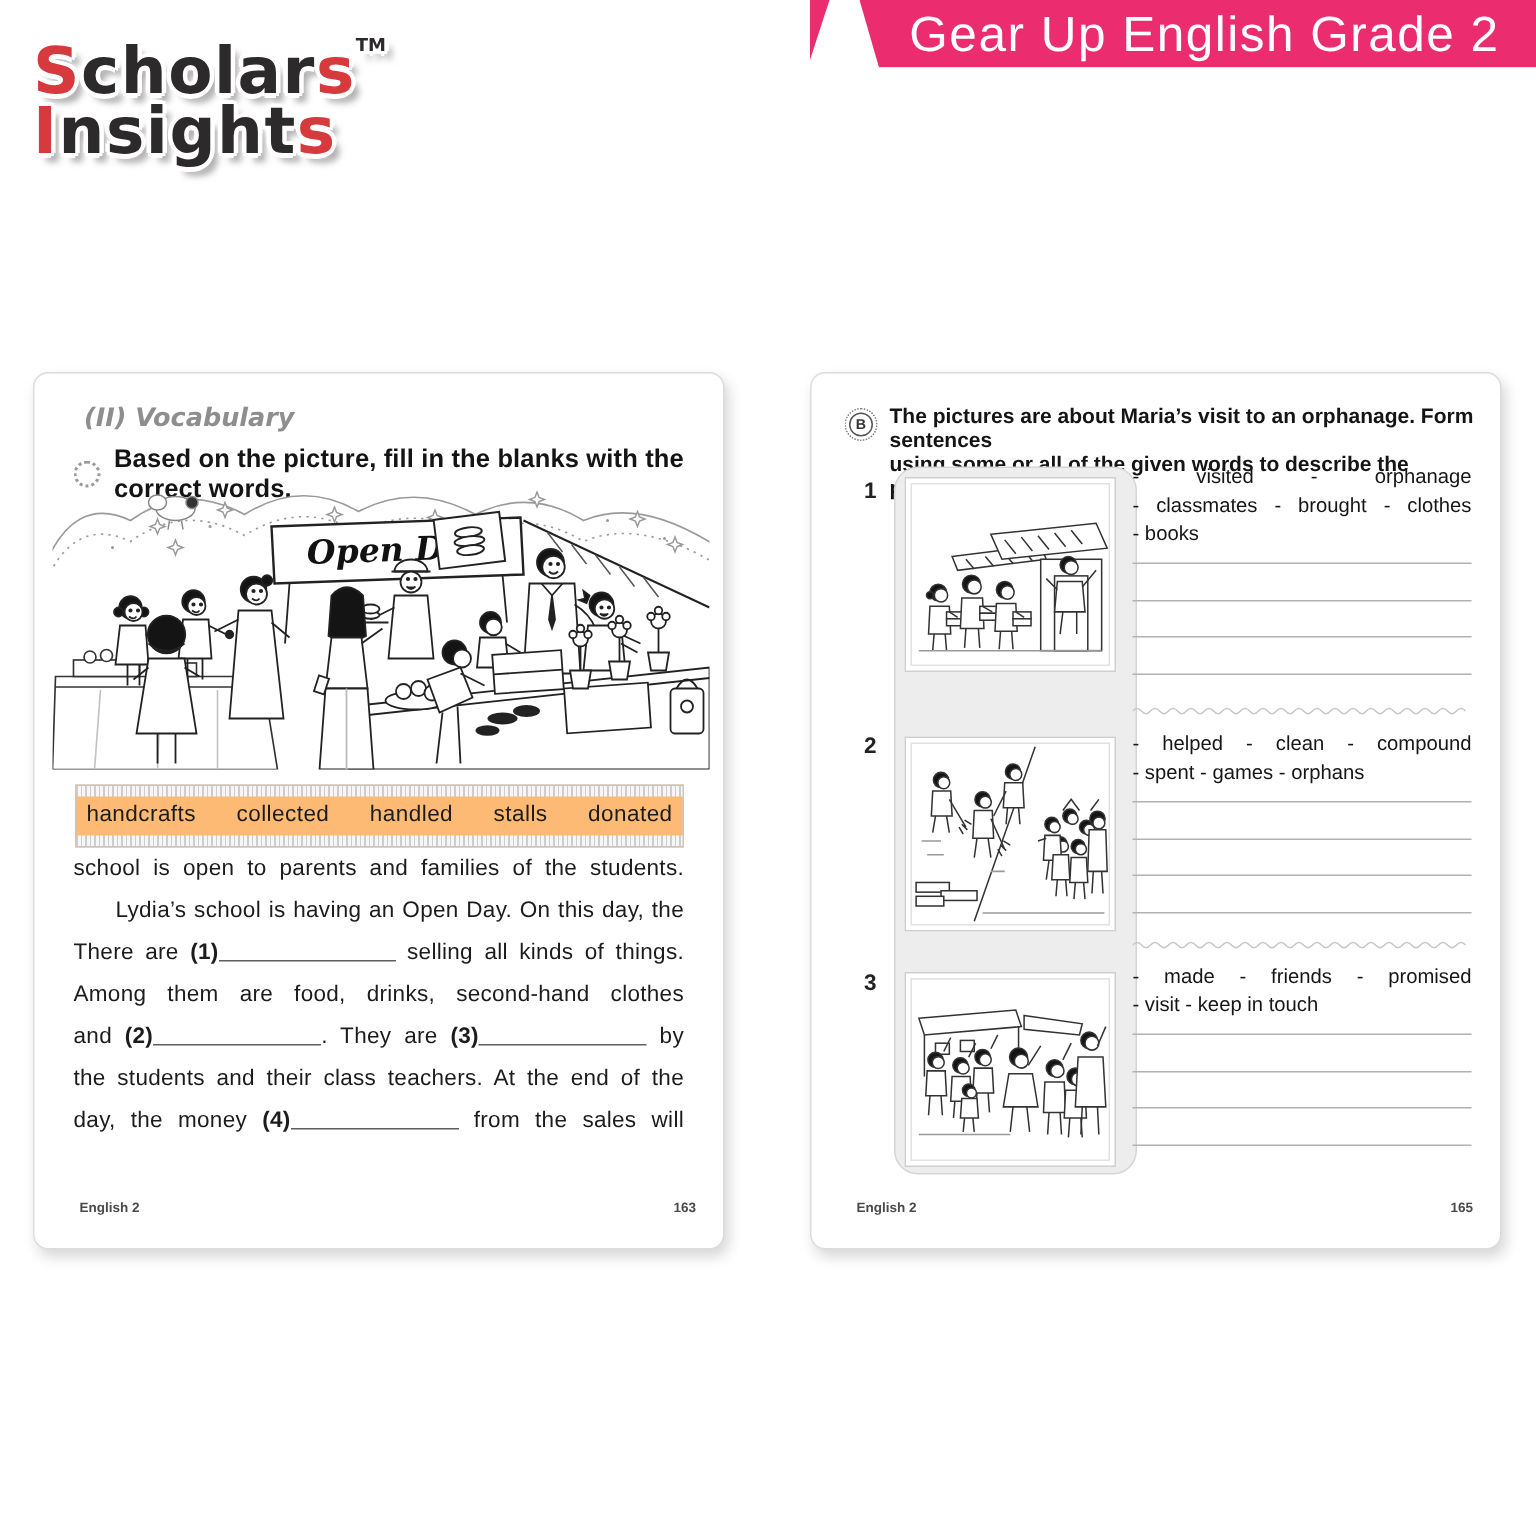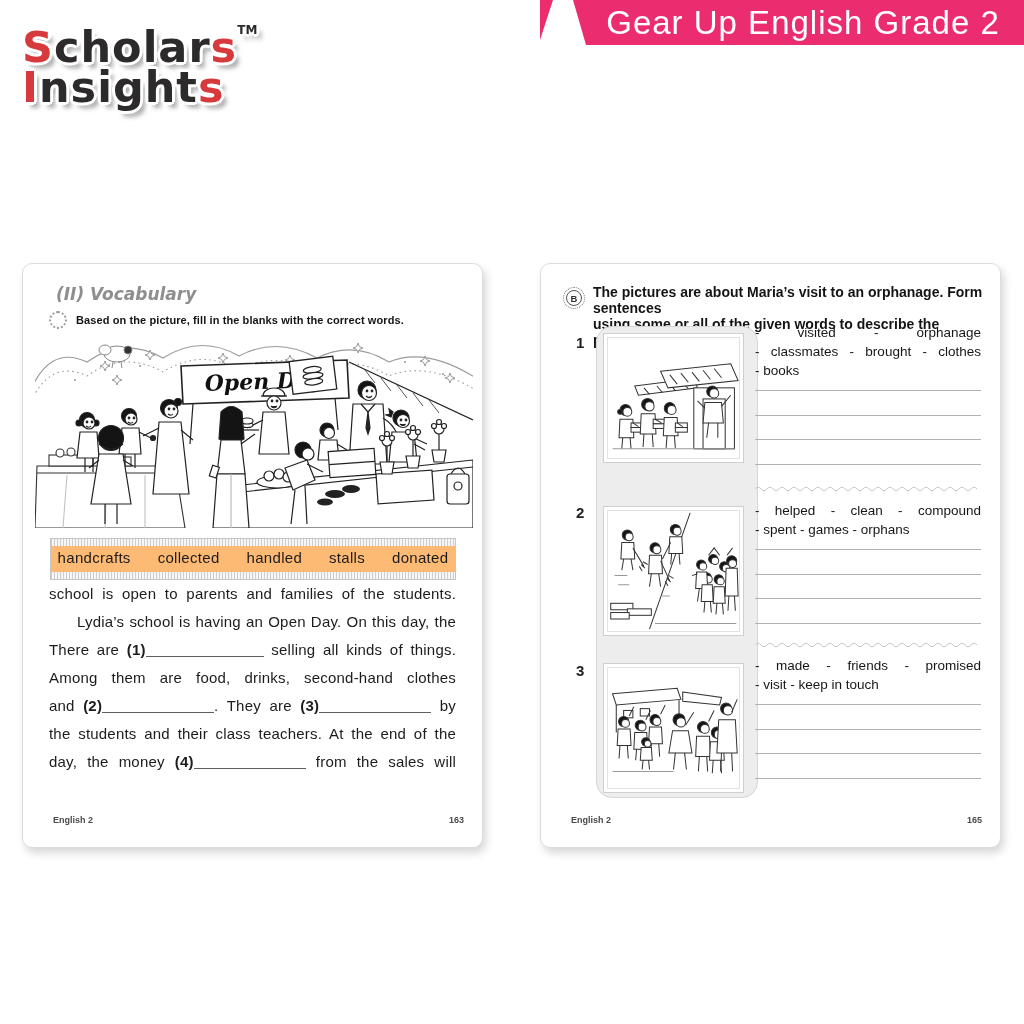--- a/index.html
+++ b/index.html
@@ -22,30 +22,30 @@
      clip-path:polygon(33px 0,100% 0,100% 100%,46px 100%);
      display:flex;align-items:center;justify-content:center;}
   .banner-title{color:#fff;font-size:33px;letter-spacing:1px;padding-left:42px;
      font-family:"Liberation Sans",sans-serif;font-weight:500;}
   .banner-tri{position:absolute;left:0;top:0;width:0;height:0;
      border-top:40px solid #eb2d6f;border-right:13px solid transparent;}
 
   
   .page{position:absolute;top:248px;width:459px;height:583px;background:#fff;
         border:1px solid #dcdcdc;border-radius:10px;
-        box-shadow:3px 5px 9px rgba(0,0,0,.16);margin-top:15px;}
+        box-shadow:3px 5px 9px rgba(0,0,0,.16);}
   .page-left{left:22px;}
   .page-right{left:540px;}
 
   
   .lp-heading{position:absolute;left:33px;top:20px;font-style:italic;font-weight:bold;
      color:#8e8e8e;font-size:17px;font-family:"DejaVu Sans",sans-serif;}
   .lp-instr{position:absolute;left:26px;top:47px;display:flex;gap:9px;align-items:center;}
   .sun-icon{width:14px;height:14px;border:2px dotted #9a9a9a;border-radius:50%;flex:none;}
-  .lp-instr-text{font-weight:bold;font-size:11px;color:#141414;letter-spacing:.1px;}
+  .lp-instr-text{font-weight:bold;font-size:17px;color:#141414;letter-spacing:.1px;}
   .lp-illustration{position:absolute;left:12px;top:68px;width:438px;height:196px;}
   .lp-illustration svg{width:100%;height:100%;}
 
   .lp-wordbank{position:absolute;left:27px;top:274px;width:404px;border:1px solid #c6c6c6;background:#fdba74;}
   .hatch{height:7px;background:repeating-linear-gradient(90deg,#cdcdcd 0 1px,#f6f6f6 1px 3px);}
   .wb-row{display:flex;justify-content:center;gap:27px;padding:3px 0 6px;
      font-size:15px;color:#1c1c1c;font-family:"Liberation Sans",sans-serif;letter-spacing:.3px;}
 
   .lp-passage{position:absolute;left:26px;top:316px;width:407px;color:#1c1c1c;
      font-size:15px;letter-spacing:.2px;}

